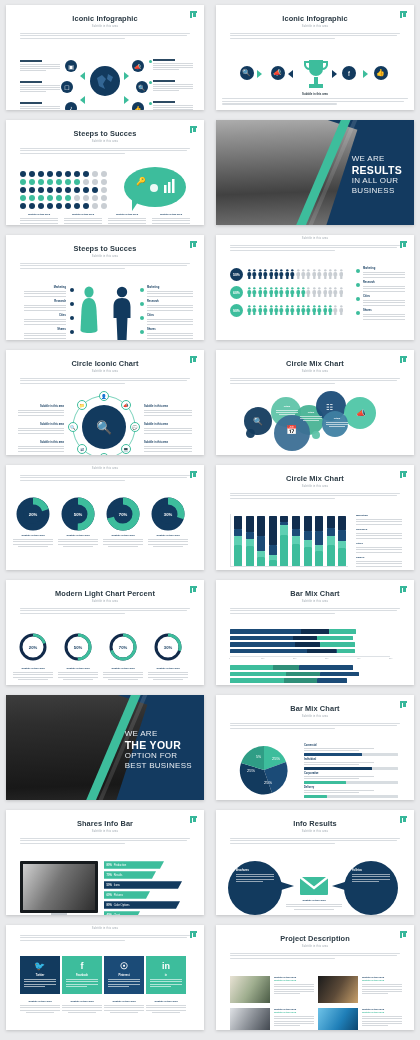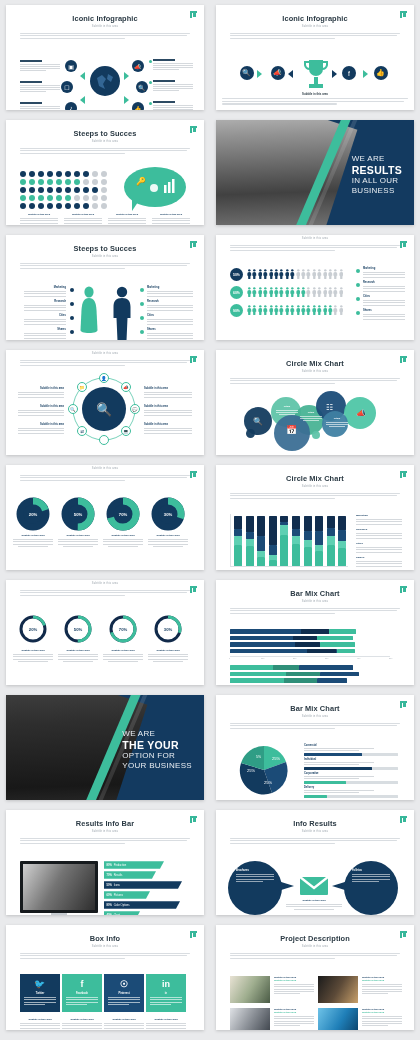--- a/index.html
+++ b/index.html
@@ -760,20 +760,21 @@
             <div class="tl" style="margin-top:2px"></div>
             <div class="tl"></div>
             <div class="tl"></div>
           </div>
         </div>
       </div>
     </div>
     <div class="cell">
       <div class="slide">
         <div class="logo"></div>
+        <h2 class="title">Circle Iconic Chart</h2>
         <div class="sub">Subtitle in this area</div>
         <div class="para">
           <div class="ln s1"></div>
           <div class="ln s2"></div>
           <div class="ln s3"></div>
         </div>
         <div class="body">
           <div class="circ" style="left:76px;top:20px;width:44px;height:44px;background:#123a5e;display:flex;align-items:center;justify-content:center">
             <span class="ic" style="font-size:13px;color:#fff">🔍</span>
           </div>
@@ -1035,20 +1036,21 @@
             <div class="tl" style="margin-top:2px"></div>
             <div class="tl"></div>
             <div class="tl"></div>
           </div>
         </div>
       </div>
     </div>
     <div class="cell">
       <div class="slide">
         <div class="logo"></div>
+        <h2 class="title">Modern Light Chart Percent</h2>
         <div class="sub">Subtitle in this area</div>
         <div class="para">
           <div class="ln s1"></div>
           <div class="ln s2"></div>
           <div class="ln s3"></div>
         </div>
         <div class="body">
           <svg style="position:absolute;left:12px;top:17px" width="30" height="30">
             <circle cx="15" cy="15" r="12" fill="#fff" stroke="#112a4a" stroke-width="3"></circle>
             <circle cx="15" cy="15" r="12" fill="none" stroke="#3dbd9c" stroke-width="3" stroke-dasharray="15.079644737231005 60.31857894892403" transform="rotate(-90 15 15)"></circle>
@@ -1148,21 +1150,21 @@
     <div class="cell">
       <div class="slide dark">
         <div class="cover">
           <div class="photo dk"></div>
           <div class="stripe"></div>
           <div class="stripe2"></div>
           <div class="ctext">
             <div>WE ARE</div>
             <div class="big">THE YOUR</div>
             <div>OPTION FOR</div>
-            <div>YOUR BUSINESS</div>
+            <div>BEST BUSINESS</div>
           </div>
         </div>
       </div>
     </div>
     <div class="cell">
       <div class="slide">
         <div class="logo"></div>
         <h2 class="title">Bar Mix Chart</h2>
         <div class="sub">Subtitle in this area</div>
         <div class="para">
@@ -1200,21 +1202,21 @@
           <div class="tl" style="position:absolute;left:88px;top:60px;width:70px"></div>
           <div class="tl" style="position:absolute;left:88px;top:62px;width:55px"></div>
           <div class="bar" style="left:88px;top:64.5px;width:94px;height:3.4px;background:#d8dde1"></div>
           <div class="bar" style="left:88px;top:64.5px;width:22.56px;height:3.4px;background:#3dbd9c"></div>
         </div>
       </div>
     </div>
     <div class="cell">
       <div class="slide">
         <div class="logo"></div>
-        <h2 class="title">Results Info Bar</h2>
+        <h2 class="title">Shares Info Bar</h2>
         <div class="sub">Subtitle in this area</div>
         <div class="para">
           <div class="ln s1"></div>
           <div class="ln s2"></div>
           <div class="ln s3"></div>
         </div>
         <div class="body">
           <div style="position:absolute;left:14px;top:16px;width:78px;height:52px;background:#161a1d;border-radius:1px;padding:3px">
             <div style="width:100%;height:100%;background:linear-gradient(120deg,#cdd2d6,#6e757b 45%,#2a2f33);filter:grayscale(1)"></div>
           </div>
@@ -1284,21 +1286,20 @@
             <div class="tl" style="margin-top:2px"></div>
             <div class="tl"></div>
             <div class="tl" style="width:70%;margin:0 auto"></div>
           </div>
         </div>
       </div>
     </div>
     <div class="cell">
       <div class="slide">
         <div class="logo"></div>
-        <h2 class="title">Box Info</h2>
         <div class="sub">Subtitle in this area</div>
         <div class="para">
           <div class="ln s1"></div>
           <div class="ln s2"></div>
           <div class="ln s3"></div>
         </div>
         <div class="body">
           <div style="position:absolute;left:14px;top:14px;width:40px;height:38px;background:#123a5e">
             <div style="display:flex;justify-content:center;margin-top:5px;font-size:9px;color:#fff;font-weight:bold">
               <span class="ic" style="font-size:9px;color:#fff">🐦</span>

